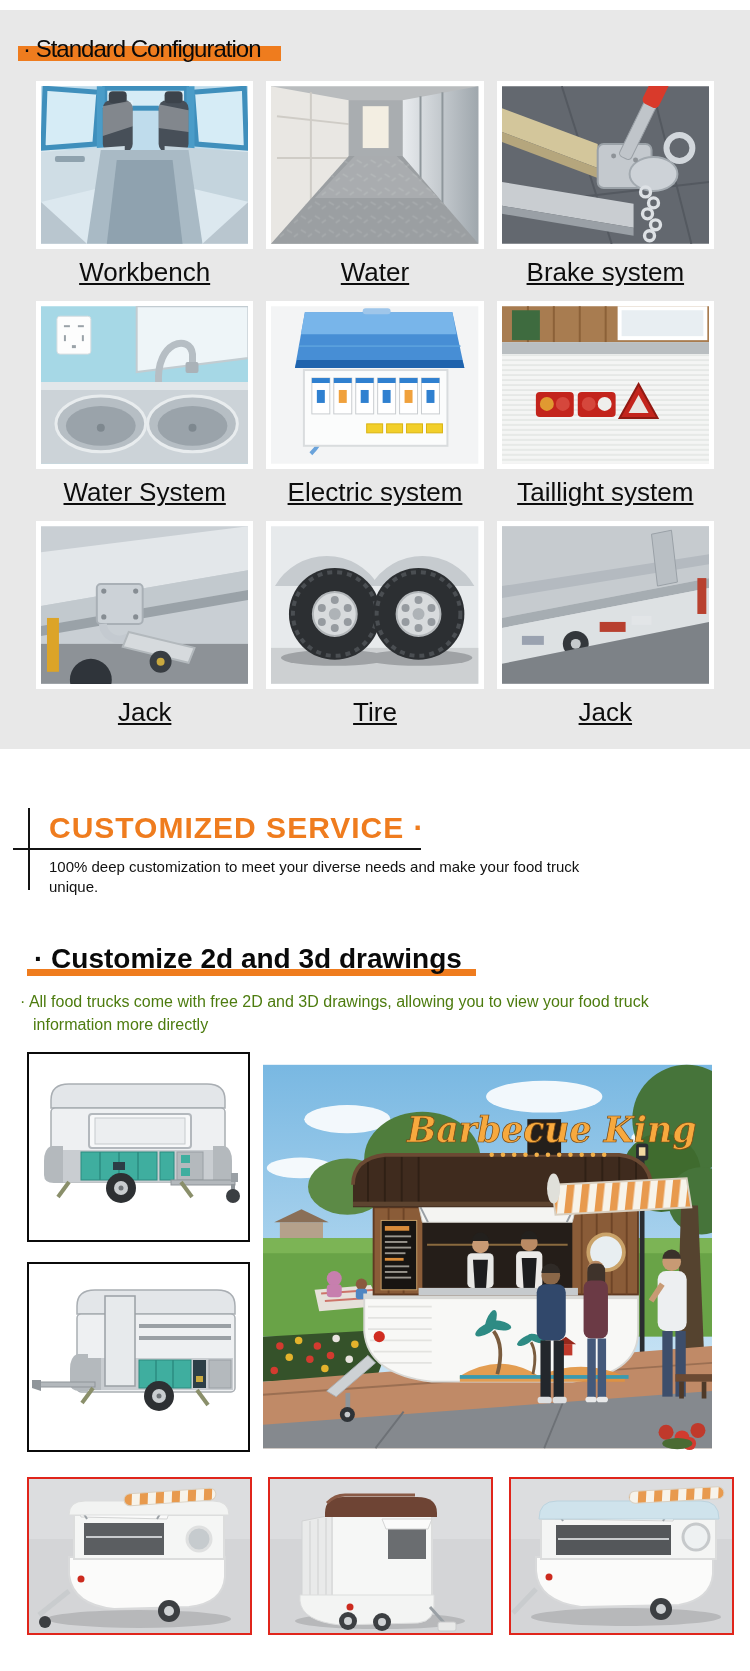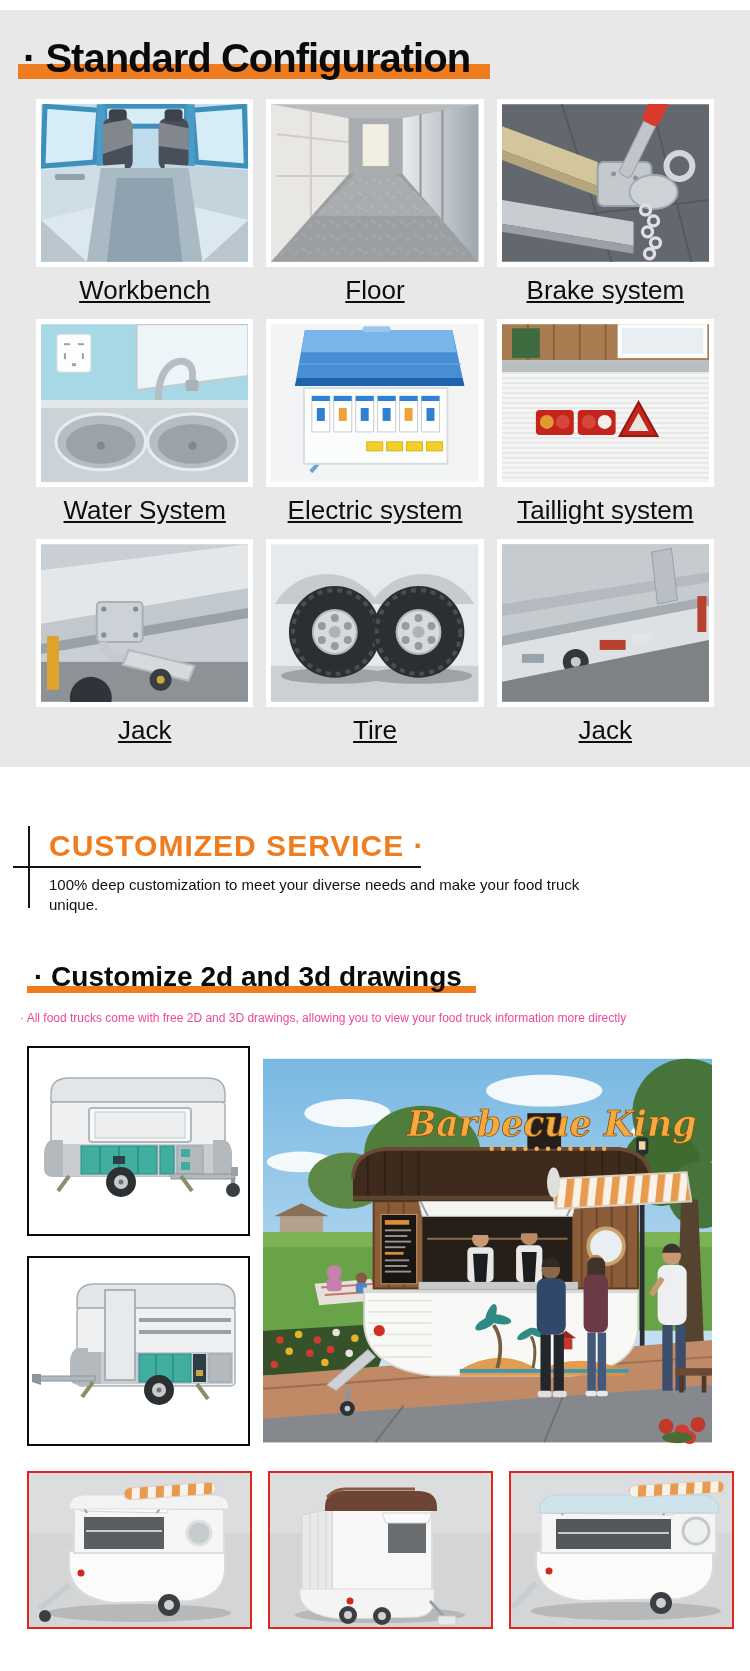--- a/index.html
+++ b/index.html
@@ -6,21 +6,21 @@
   body {
     width:750px; margin:0; background:#ffffff;
     font-family:"Liberation Sans", sans-serif; color:#0d0d0d;
   }
   :root { --accent:#ef7c1e; --section-bg:#e8e8e8; --red-border:#e0251b; }
 
   
   .std-section { background:var(--section-bg); margin-top:10px; padding:16px 36px 20px; }
   .std-title {
     display:inline-block; margin:10px 0 16px -18px;
-    font-size:40px; font-weight:bold; letter-spacing:-1px; color:#0a0a0a; line-height:1.1;
+    font-size:24px; font-weight:normal; letter-spacing:-1px; color:#0a0a0a; line-height:1.1;
     padding:0 20px 3px 5px;
     background:linear-gradient(var(--accent),var(--accent)) no-repeat left bottom 4px / 100% 15px;
   }
   .grid { display:grid; grid-template-columns:repeat(3,1fr); column-gap:13px; row-gap:12px;text-decoration:underline; }
   .tile { margin:0; }
   .tile-photo { background:#fff; padding:5px; }
   .tile-photo svg { display:block; width:100%; height:158px; }
   .tile-label { text-align:center; font-size:26px; line-height:30px; margin:8px 0 2px; color:#0d0d0d; }
 
   
@@ -30,21 +30,21 @@
   .cs-heading { margin:12px; color:var(--accent); font-size:30px; line-height:34px; font-weight:bold; letter-spacing:1px; }
   .cs-desc { margin:12px 12px 0; font-size:15px; line-height:20px; max-width:575px; color:#111; }
 
   
   .draw-heading {
     display:inline-block; margin:46px 0 0 27px;
     font-size:28px; font-weight:bold; letter-spacing:0; color:#0a0a0a; line-height:1.15;
     padding:0 14px 0 7px;
     background:linear-gradient(var(--accent),var(--accent)) no-repeat left bottom 0px / 100% 7px;
   }
-  .draw-note { margin:14px 0 12px 20px; font-size:12px; line-height:23px; max-width:695px; padding-left:13px; text-indent:-13px; color:#ec4899; }
+  .draw-note { margin:14px 0 12px 20px; font-size:16px; line-height:23px; max-width:695px; padding-left:13px; text-indent:-13px; color:#4d7c0f; }
   .draw-row { display:flex; align-items:flex-start; gap:13px; margin:16px 0 0 27px; }
   .draw-col { display:flex; flex-direction:column; gap:20px; width:223px; }
   .draw-box { border:2px solid #0b0b0b; background:#fff; height:186px; }
   .draw-box svg { display:block; width:100%; height:100%; }
   .photo-large { width:449px; height:409px; }
   .photo-large svg { display:block; width:100%; height:100%; }
   .render-row { display:flex; gap:16px; margin:16px 0 25px 27px; }
   .render { border:2px solid var(--red-border); width:221px; height:154px; background:#d9dadc; }
   .render svg { display:block; width:100%; height:100%; }
 </style>
@@ -124,21 +124,21 @@
             <line x1="150" y1="10" x2="150" y2="132"></line>
               <line x1="172" y1="6" x2="172" y2="146"></line>
           </g>
           <rect x="78" y="14" width="54" height="56" fill="#a9adb0"></rect>
           <rect x="92" y="20" width="26" height="42" fill="#f3eee2"></rect>
           <polygon points="78,70 132,70 208,158 0,158" fill="#9b9fa2"></polygon>
           <polygon points="78,70 132,70 208,158 0,158" fill="url(#pPlate)" opacity="0.8"></polygon>
           <polygon points="84,70 126,70 168,112 44,112" fill="#ffffff" opacity="0.14"></polygon>
         </svg>
       </div>
-      <figcaption class="tile-label">Floor</figcaption>
+      <figcaption class="tile-label">Water</figcaption>
     </figure>
 
     <figure class="tile">
       <div class="tile-photo">
         <svg viewBox="0 0 208 158">
           <rect width="208" height="158" fill="#63686f"></rect>
           <g stroke="#545960" stroke-width="2">
             <line x1="0" y1="120" x2="208" y2="96"></line>
               <line x1="60" y1="0" x2="110" y2="158"></line>
             <line x1="150" y1="0" x2="190" y2="158"></line>

